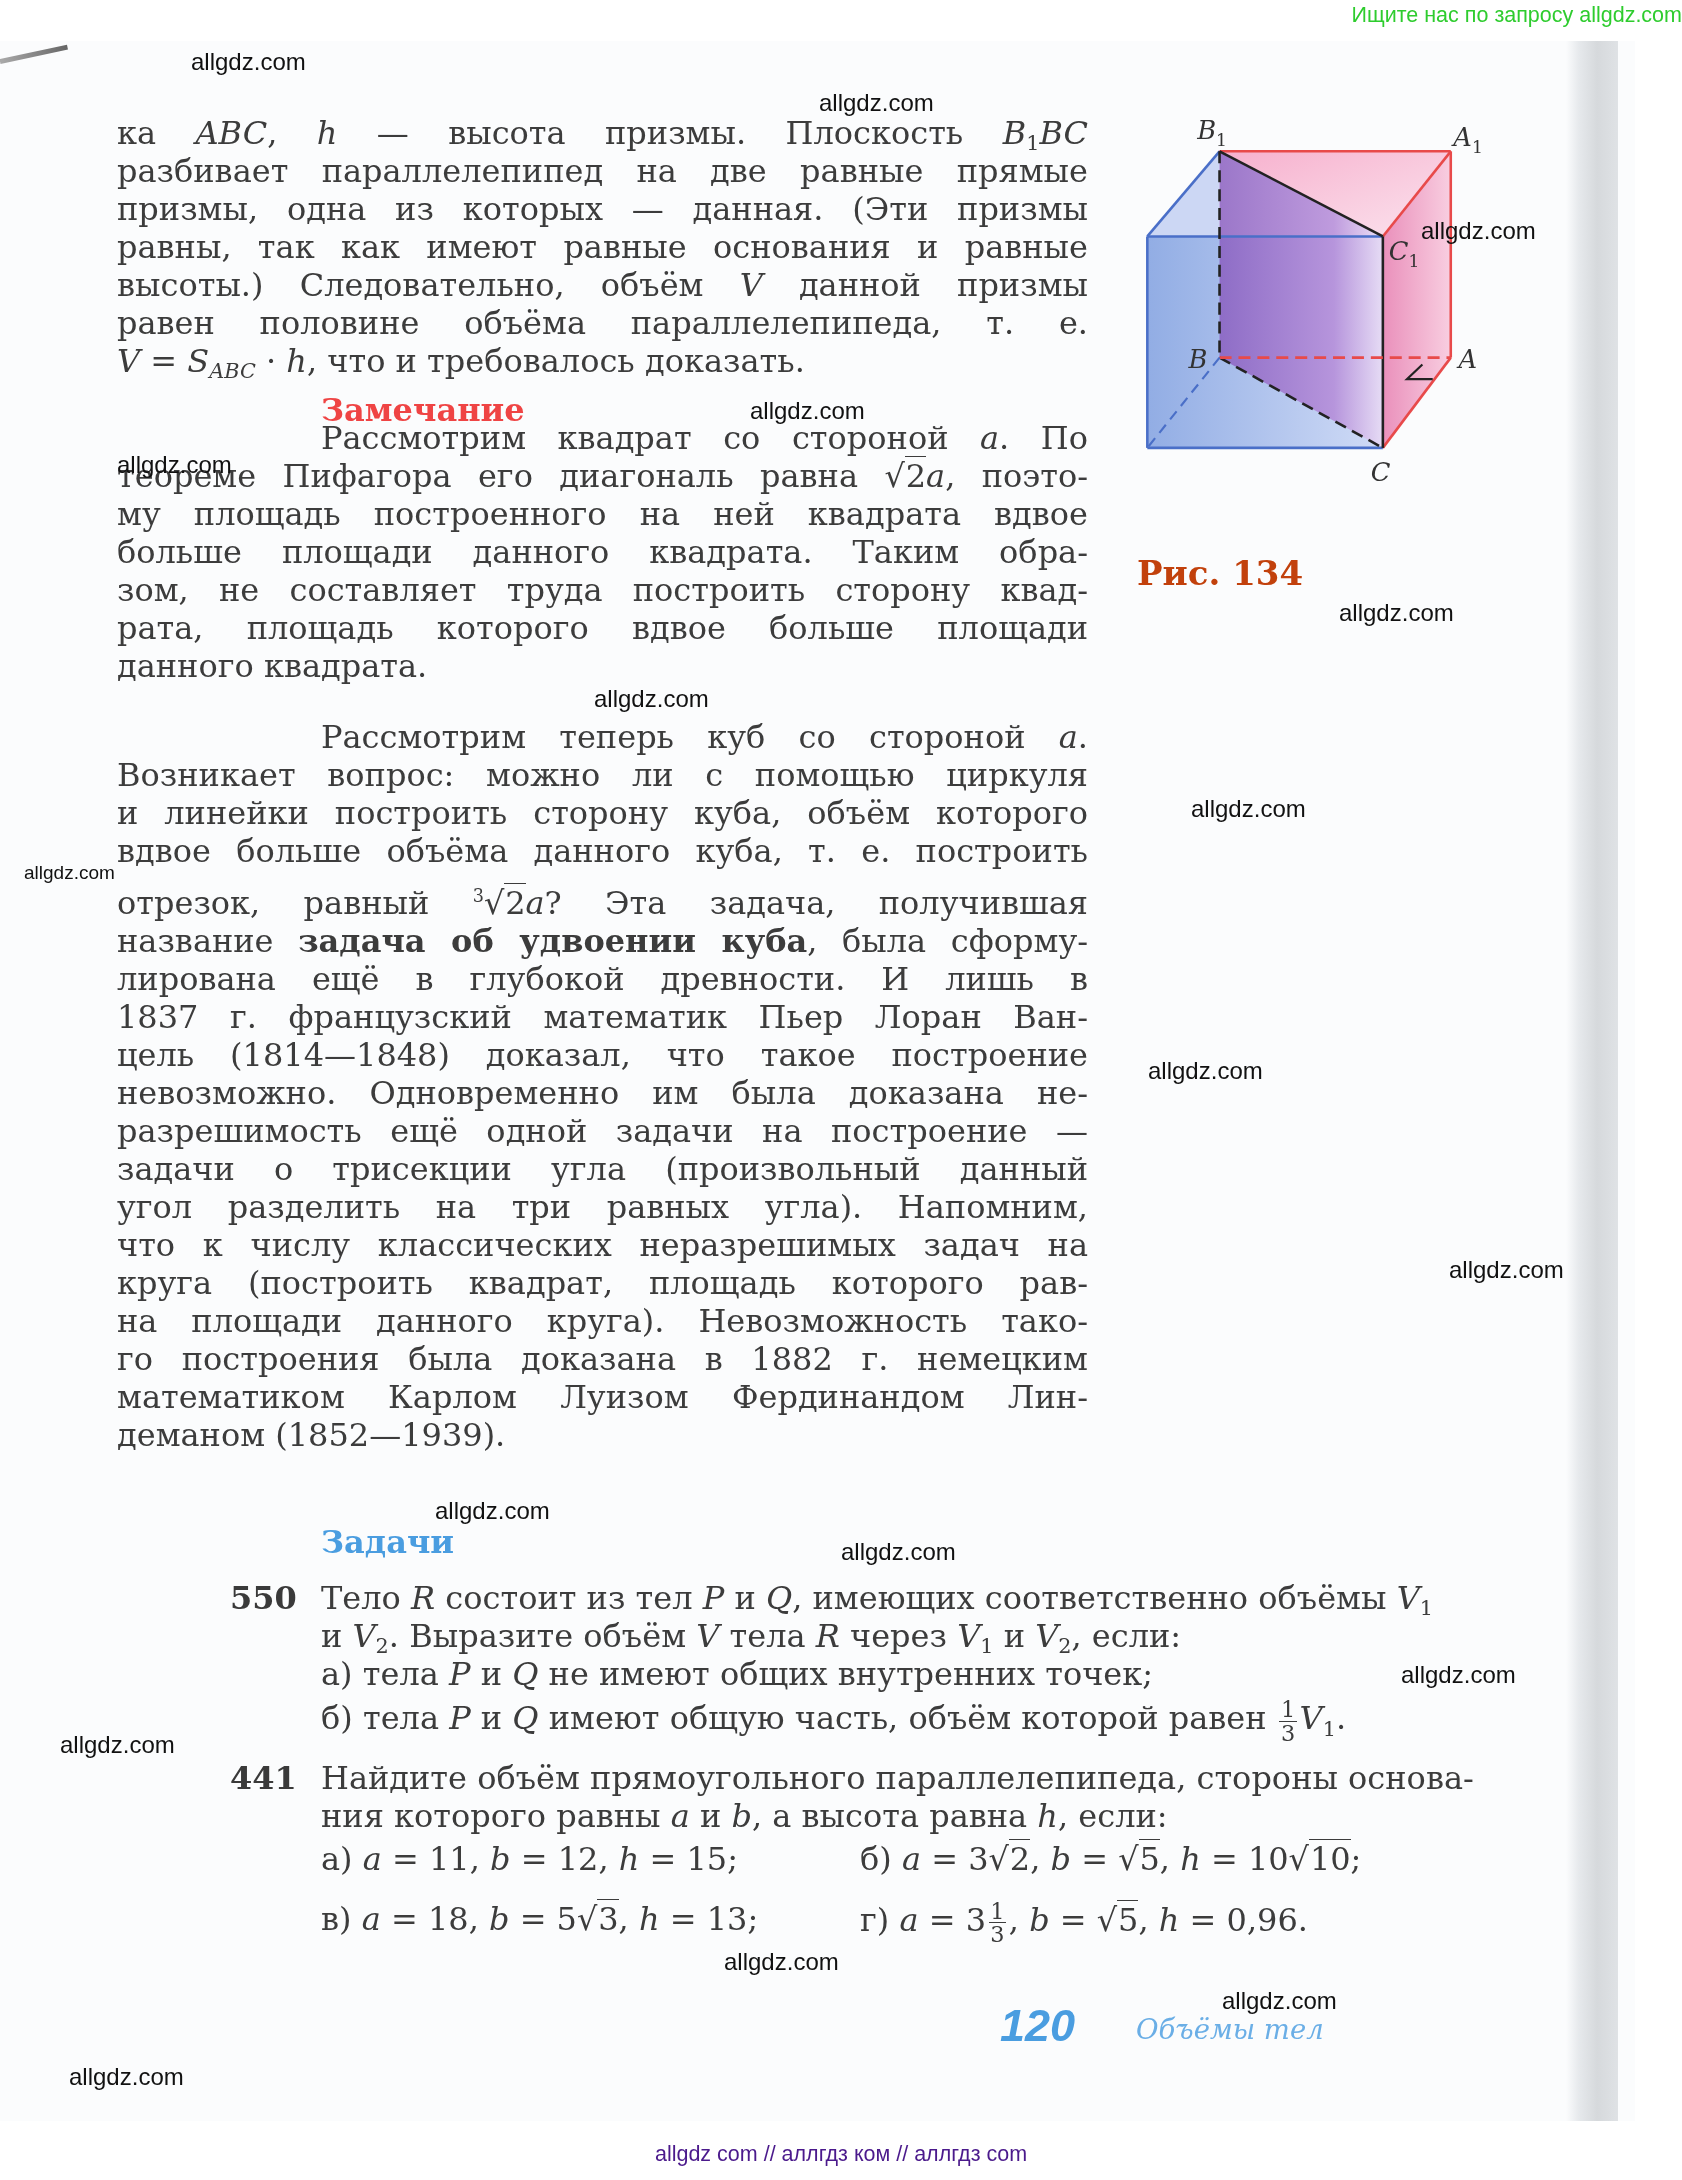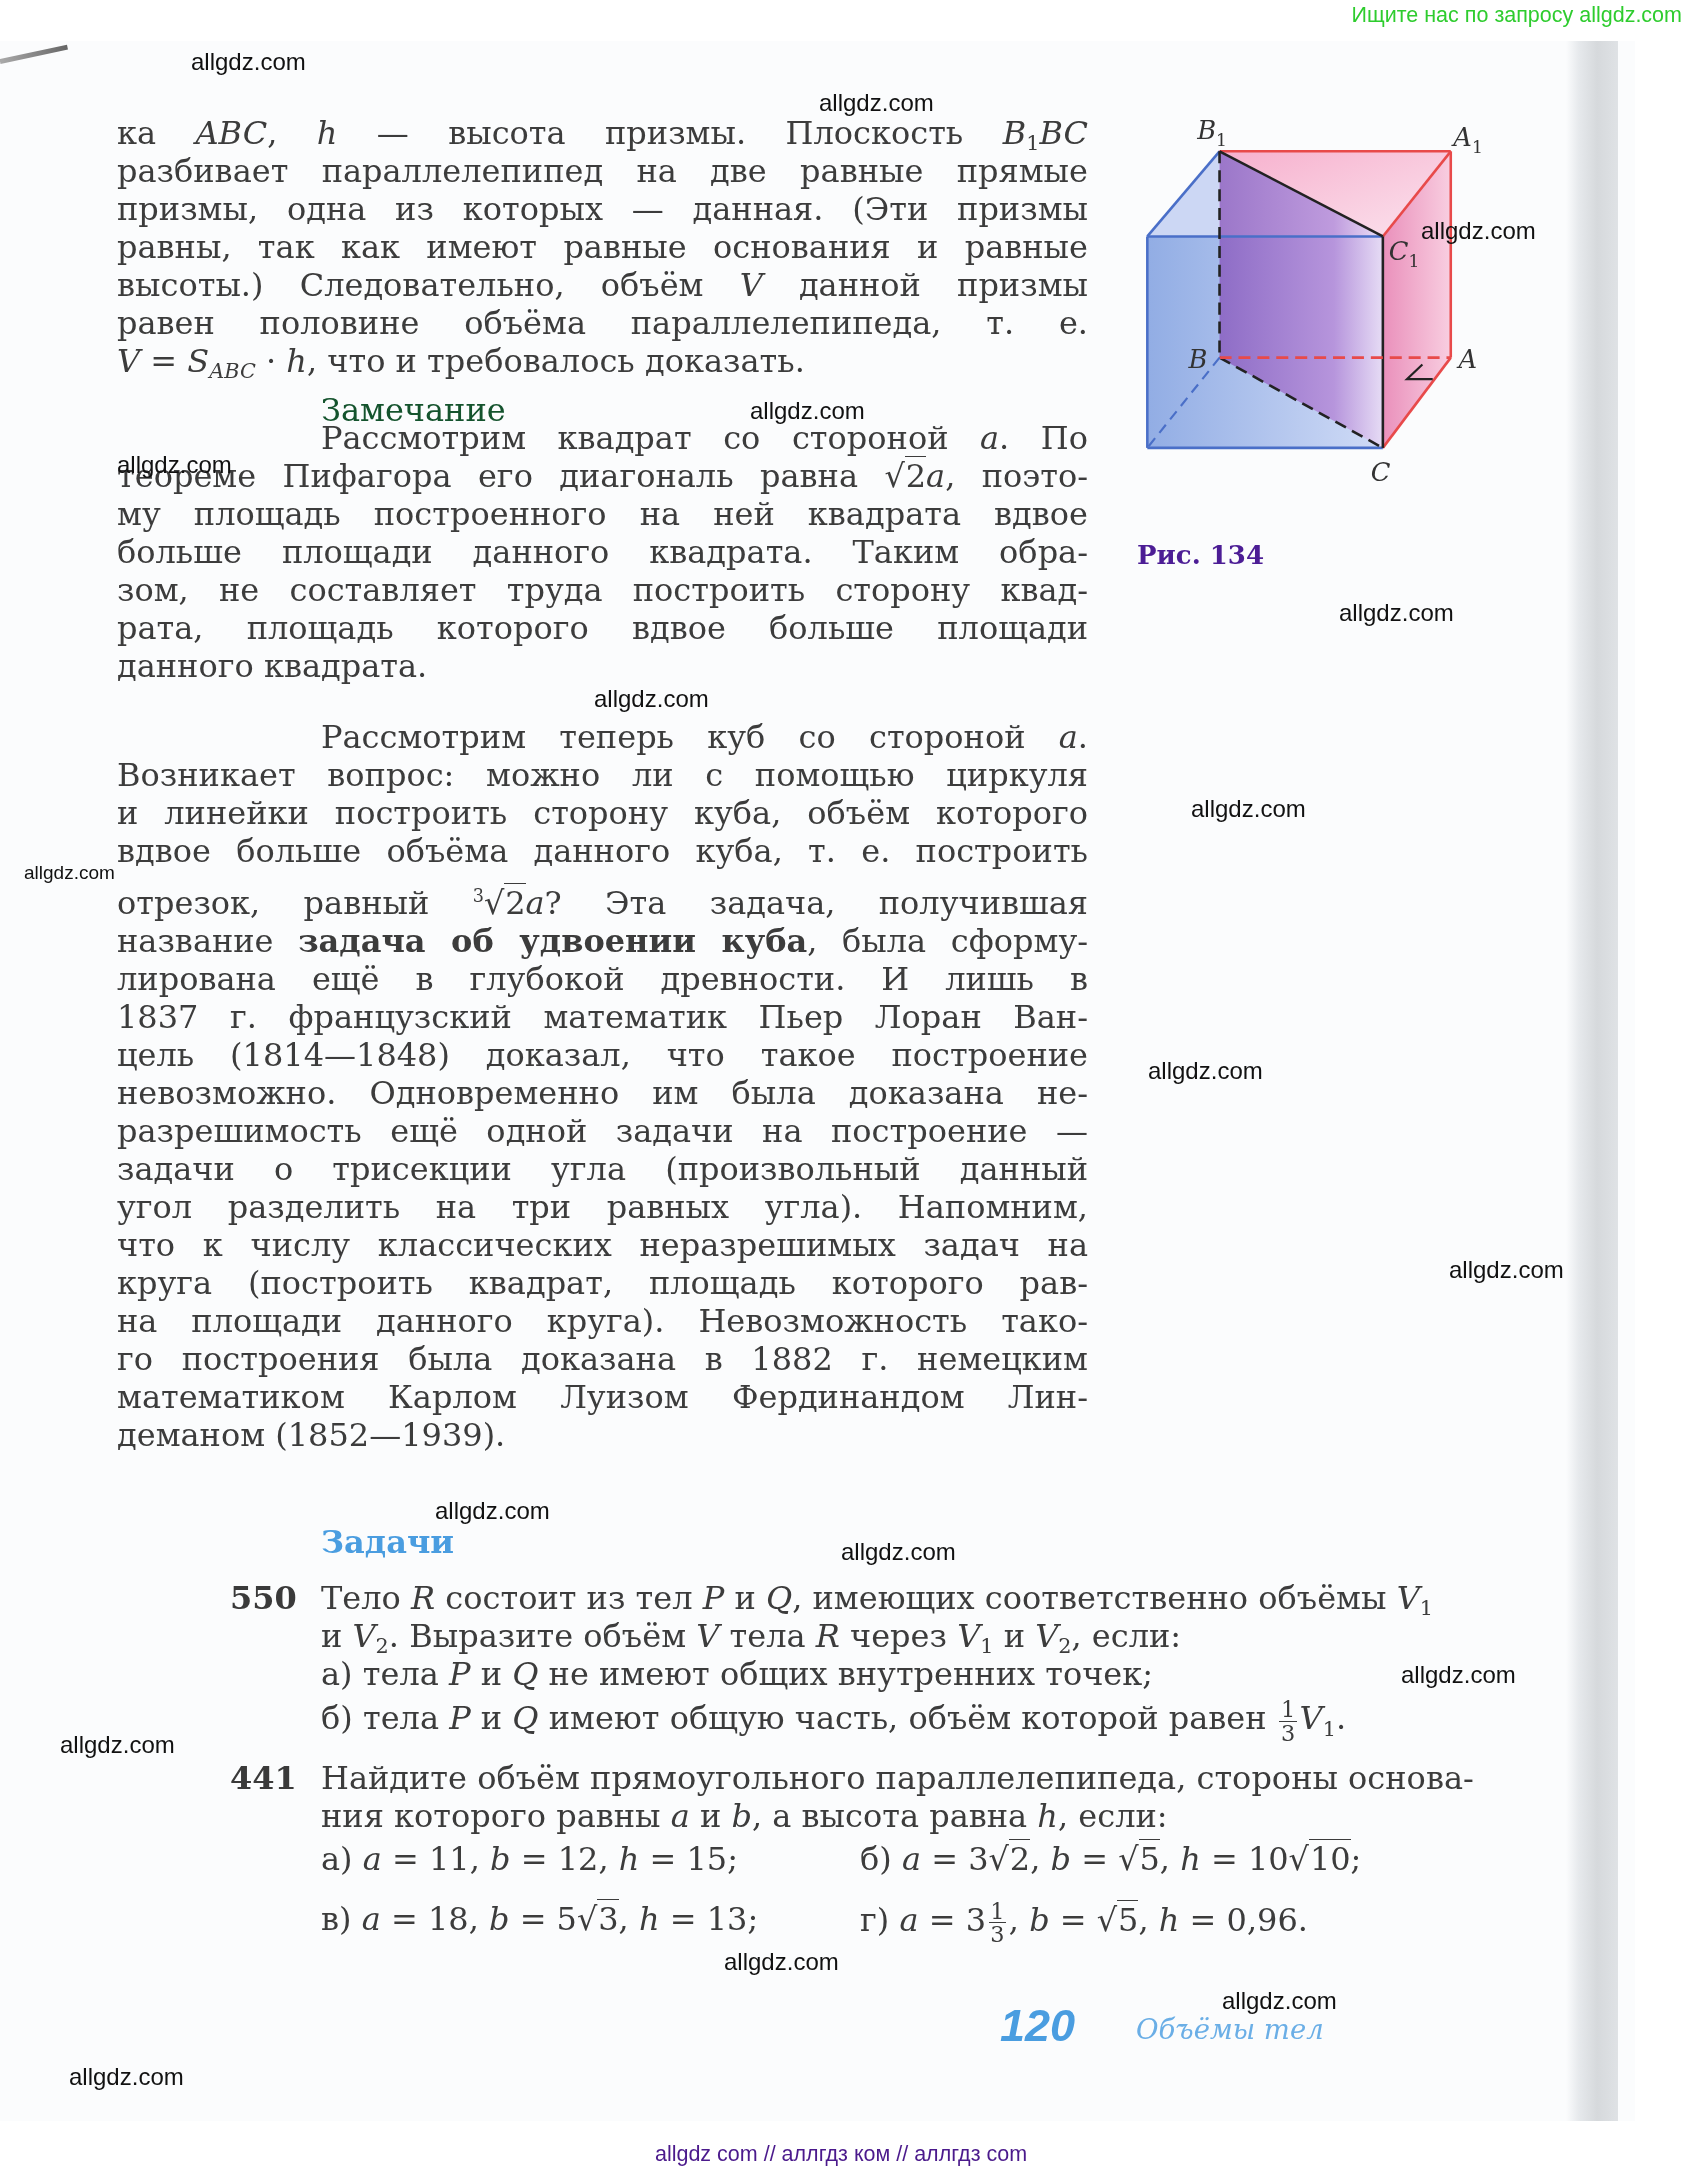--- a/index.html
+++ b/index.html
@@ -35,40 +35,40 @@
     font-size:24px; color:#111; white-space:nowrap;
   }
   .text-col {
     position:absolute; left:117px; width:971px;
     font-size:32px; line-height:38px; color:#3c3c3c;
   }
   .line { display:block; text-align:justify; text-align-last:justify; white-space:nowrap; }
   .line.last { text-align-last:left; }
   .indent { padding-left:204px; }
   .heading {
-    position:absolute; left:321px; font-size:32px; font-weight:normal; color:#14532d;
+    position:absolute; left:321px; font-size:32px; font-weight:bold; color:#ef4444;
   }
   .tasks-heading {
     position:absolute; left:321px; top:1523px; font-size:32px; font-weight:bold; color:#4a9de0;
   }
   .task {
     position:absolute; left:321px; width:1170px; font-size:32px; line-height:38px; color:#3c3c3c;
   }
   .task-num {
     position:absolute; left:-91px; top:0; font-weight:bold; color:#3a3a3a;
   }
   i { font-style:italic; }
   b { font-weight:bold; }
   sub { font-size:0.65em; vertical-align:-0.3em; line-height:0; }
   .frac { display:inline-block; vertical-align:middle; text-align:center; font-size:0.7em; line-height:1; margin:0 2.6px; }
   .frac span { display:block; }
   .frac .num { border-bottom:1.7px solid #3c3c3c; padding:0 1.7px; }
   .sqrt { border-top:1.7px solid #3c3c3c; padding-left:0.9px; }
   .fig-caption {
-    position:absolute; left:1137px; top:540px; font-size:26px; font-weight:bold; color:#4c1d95;
+    position:absolute; left:1137px; top:553px; font-size:34px; font-weight:bold; color:#c2410c;
   }
   .figure { position:absolute; left:1118px; top:86px; width:430px; height:447px; }
   .footer-page {
     position:absolute; left:1000px; top:2000px; font-family:"Liberation Sans", sans-serif;
     font-size:45px; font-weight:bold; font-style:italic; color:#4a9de0;
   }
   .footer-title {
     position:absolute; left:1136px; top:2013px; font-size:27.5px; font-style:italic; color:#6aaee6;
   }
 </style>

